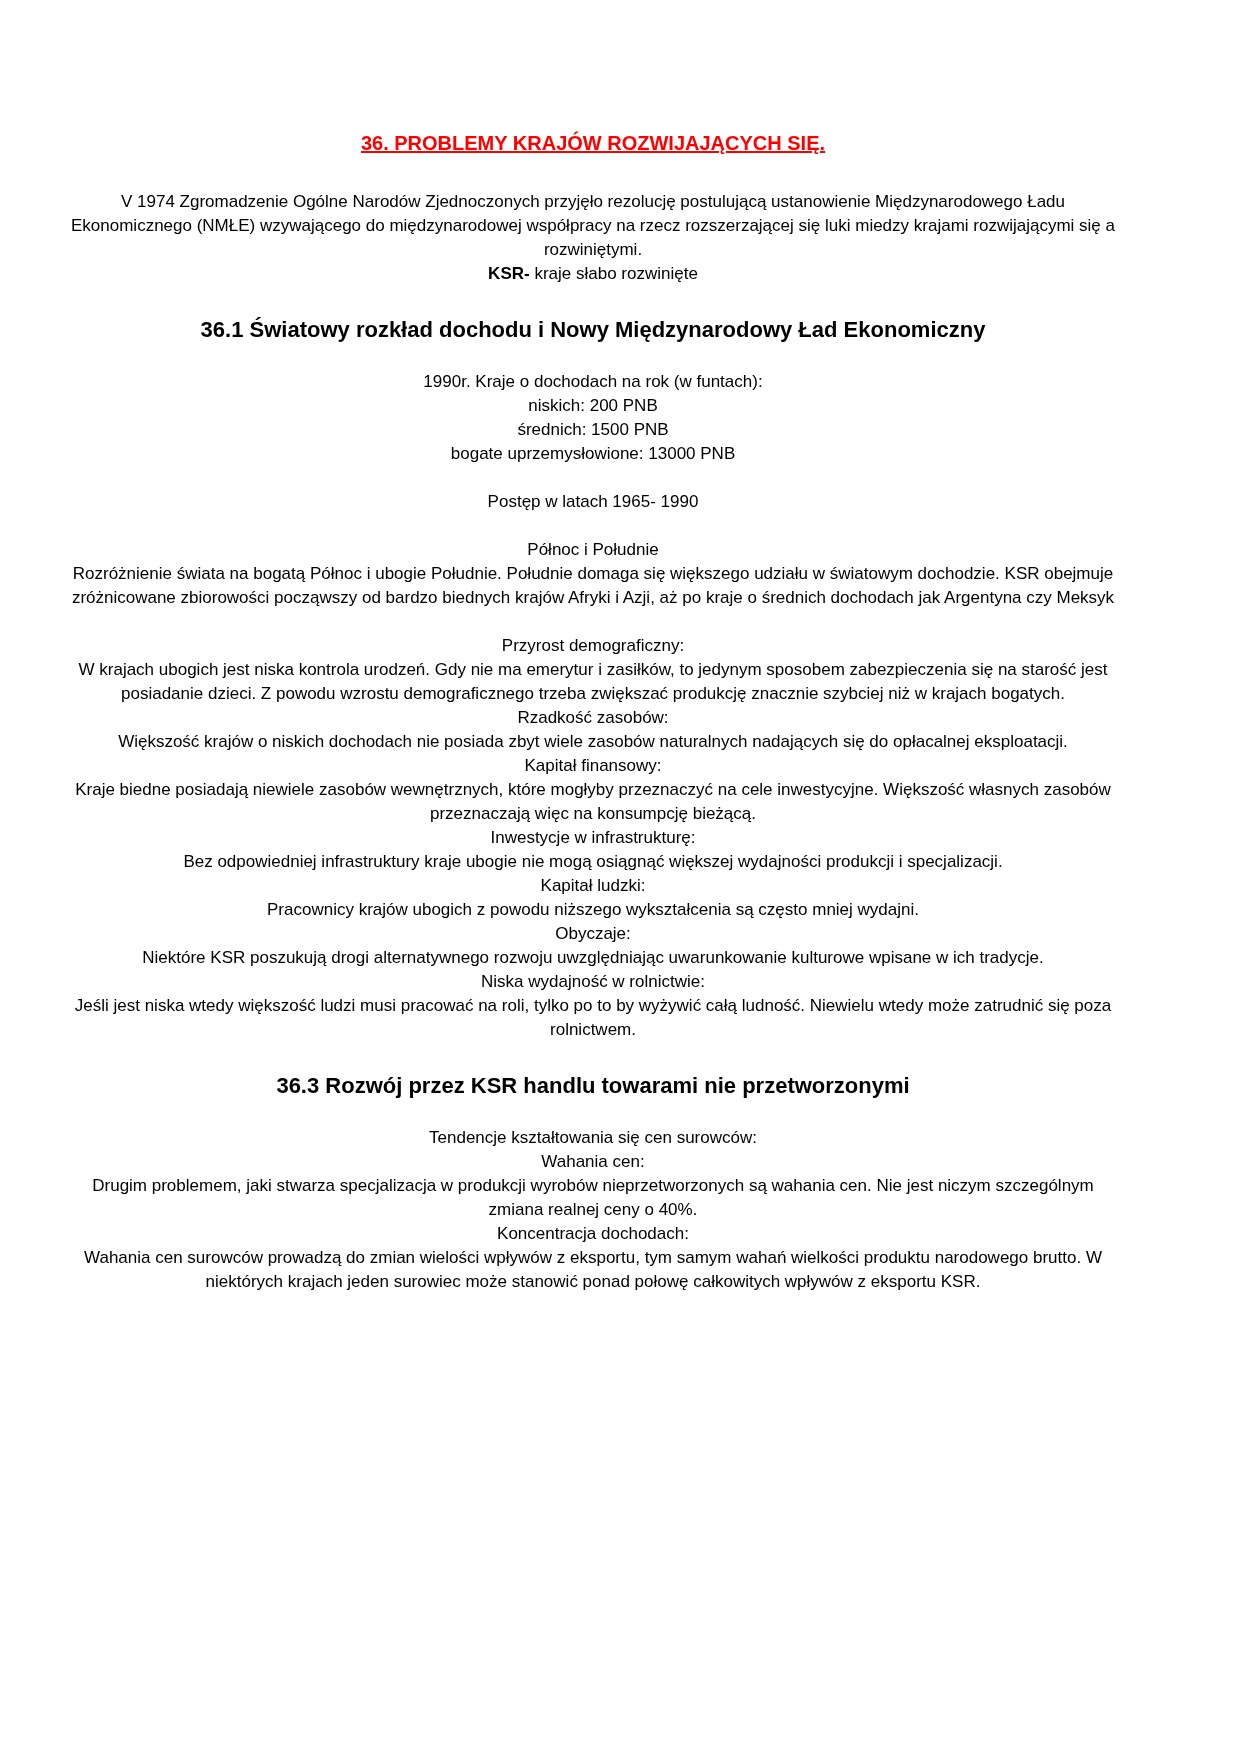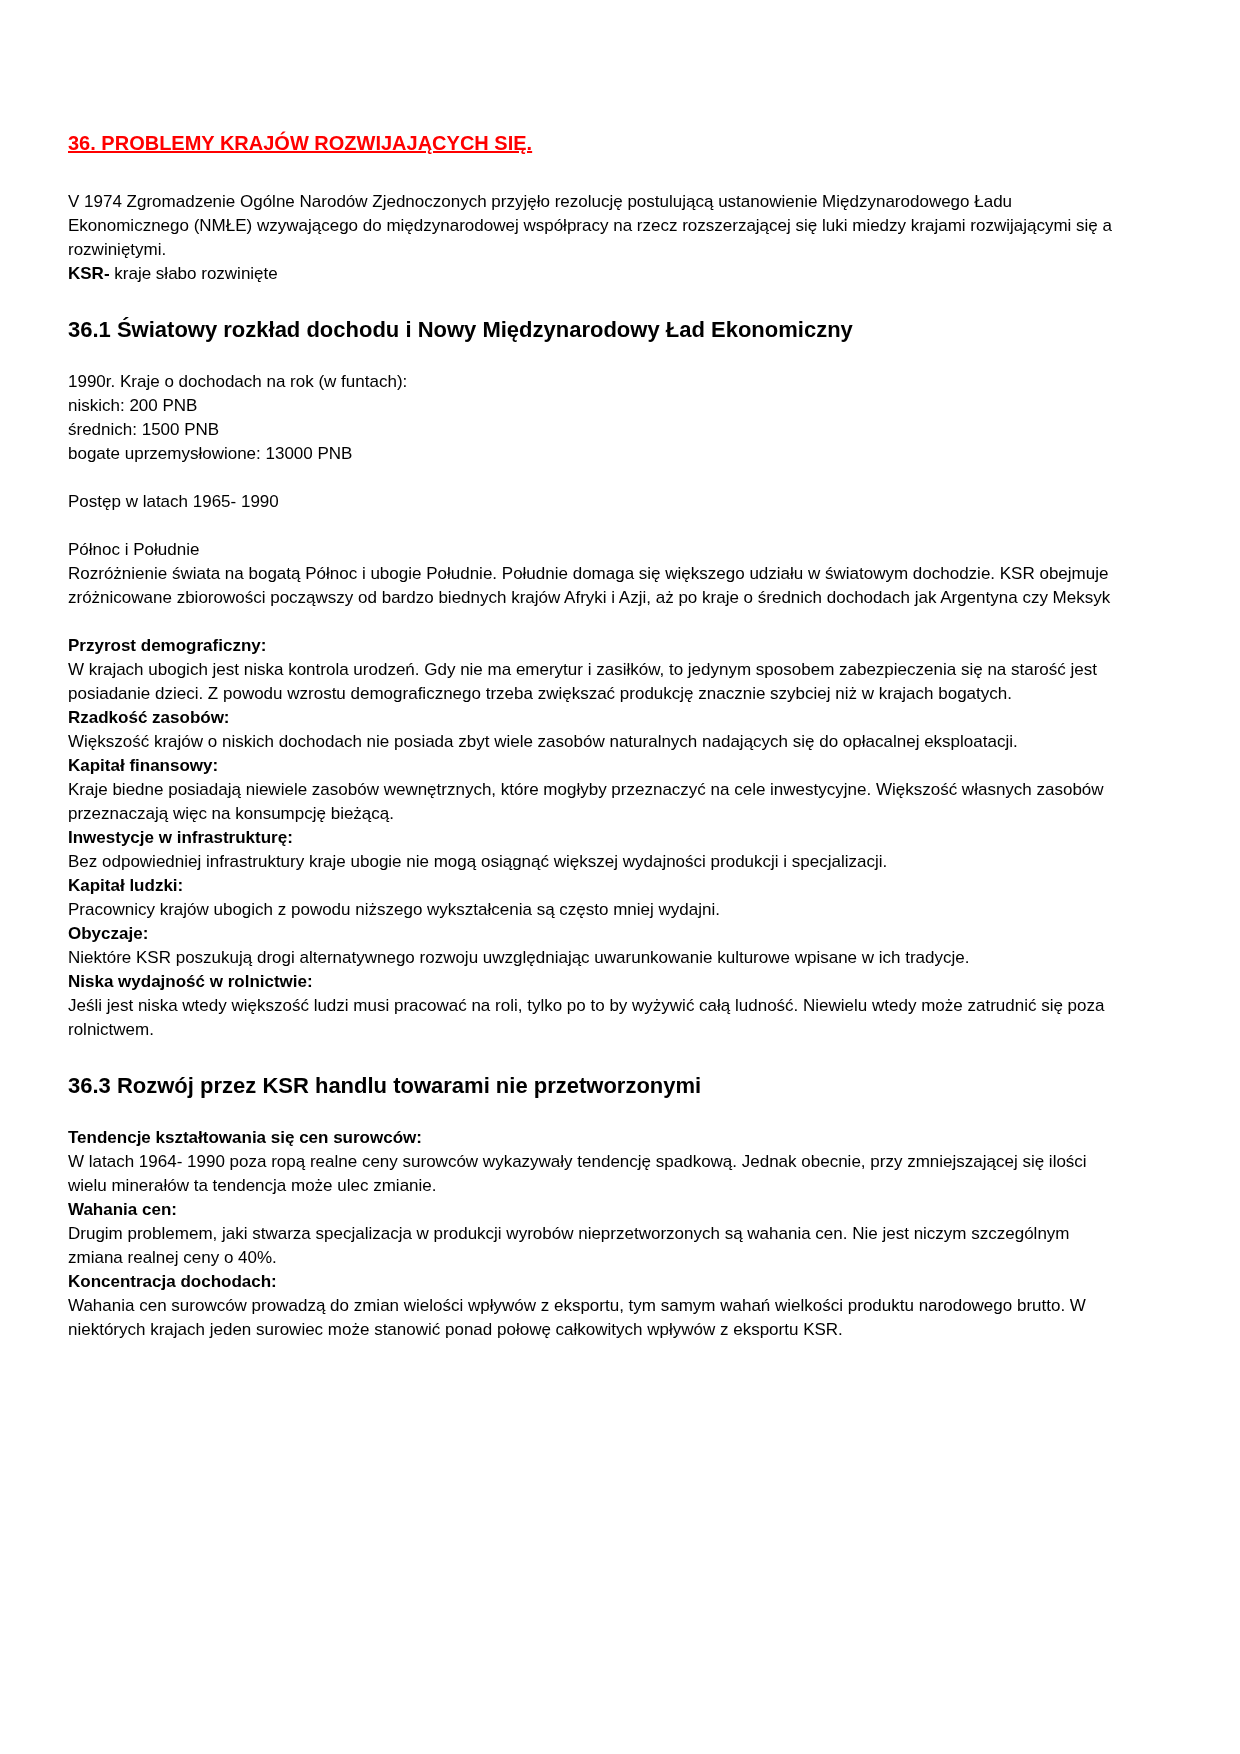--- a/index.html
+++ b/index.html
@@ -11,37 +11,38 @@
     font-family: "Liberation Sans", sans-serif;
     font-size: 17px;
     line-height: 24px;
     color: #000000;
   }
   .page {
     width: 1240px;
     min-height: 1754px;
     padding: 130px 122px 80px 68px;
     background: #ffffff;
+    text-align: center;
   }
   .doc-title {
     font-size: 20px;
     line-height: 26px;
     font-weight: bold;
     text-decoration: underline;
     margin-bottom: 34px;
   }
   .para { margin-bottom: 24px; }
   .section-heading {
     font-size: 22px;
     line-height: 24px;
     font-weight: bold;
     margin: 32px 0 28px 0;
   }
   .items { margin-bottom: 24px; }
-  .term-label { font-weight: bold; }
+  .term-label { font-weight: normal; }
   .inline-bold { font-weight: bold; }
 </style>
 </head>
 <body>
 
 <div class="page">
 
   <h1 class="doc-title" style="color: rgb(255, 0, 0);">36. PROBLEMY KRAJÓW ROZWIJAJĄCYCH SIĘ.</h1>
 
   <p class="para">
@@ -82,20 +83,19 @@
       <div class="term-label">Obyczaje:</div>
       <div class="term-text">Niektóre KSR poszukują drogi alternatywnego rozwoju uwzględniając uwarunkowanie kulturowe wpisane w ich tradycje.</div>
       <div class="term-label">Niska wydajność w rolnictwie:</div>
       <div class="term-text">Jeśli jest niska wtedy większość ludzi musi pracować na roli, tylko po to by wyżywić całą ludność. Niewielu wtedy może zatrudnić się poza rolnictwem.</div>
     </div>
 
   <h2 class="section-heading">36.3 Rozwój przez KSR handlu towarami nie przetworzonymi</h2>
 
   <div class="items">
       <div class="term-label">Tendencje kształtowania się cen surowców:</div>
-      <div class="term-text">W latach 1964- 1990 poza ropą realne ceny surowców wykazywały tendencję spadkową. Jednak obecnie, przy zmniejszającej się ilości wielu minerałów ta tendencja może ulec zmianie.</div>
       <div class="term-label">Wahania cen:</div>
       <div class="term-text">Drugim problemem, jaki stwarza specjalizacja w produkcji wyrobów nieprzetworzonych są wahania cen. Nie jest niczym szczególnym zmiana realnej ceny o 40%.</div>
       <div class="term-label">Koncentracja dochodach:</div>
       <div class="term-text">Wahania cen surowców prowadzą do zmian wielości wpływów z eksportu, tym samym wahań wielkości produktu narodowego brutto. W niektórych krajach jeden surowiec może stanowić ponad połowę całkowitych wpływów z eksportu KSR.</div>
     </div>
 
 </div>
 
 </body></html>

